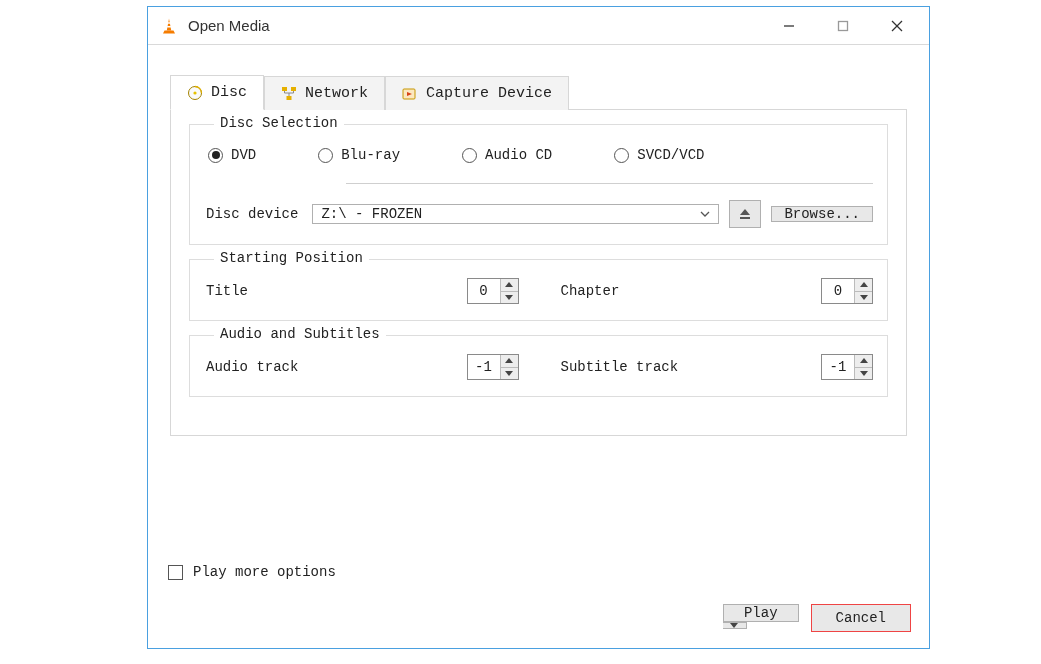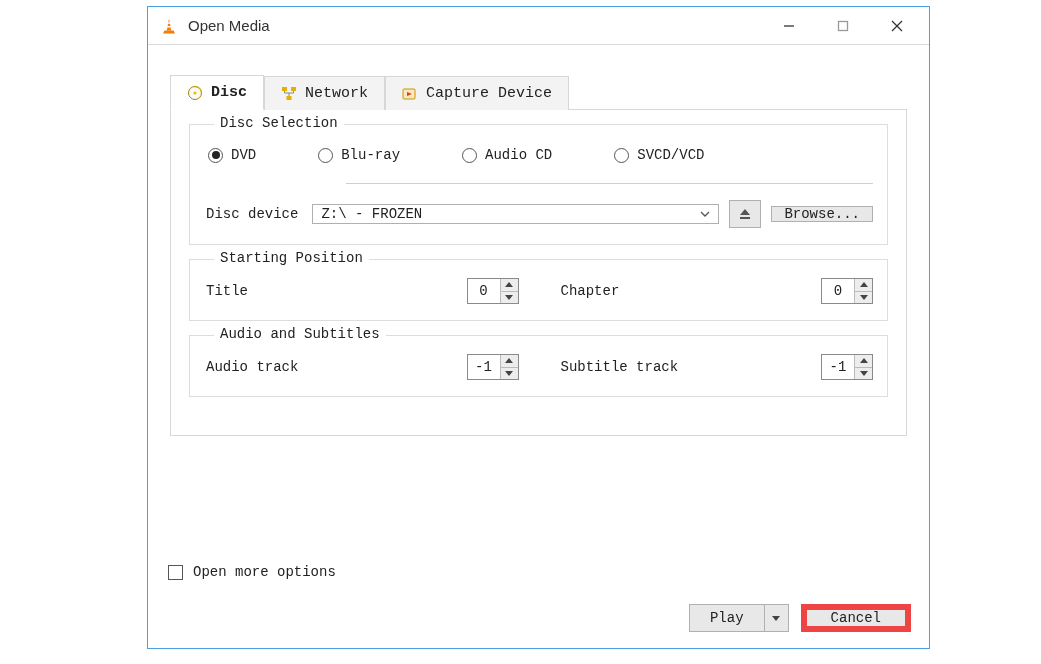--- a/index.html
+++ b/index.html
@@ -77,21 +77,20 @@
     background: #f3f3f3;
     font-size: 15px;
     margin-right: 0;
     position: relative;
     top: 1px;
   }
   .tab.selected {
     background: #fff;
     border-bottom: 1px solid #fff;
     z-index: 3;
-    font-weight: bold;
   }
   .tab .tabicon { width: 16px; height: 16px; }
 
   .tabpanel {
     border: 1px solid #d7d7d7;
     background: #fff;
     padding: 14px 18px 24px 18px;
     position: relative;
     z-index: 1;
   }
@@ -234,31 +233,32 @@
   }
   .footer .btnrow {
     display:flex;
     justify-content:flex-end;
     gap: 12px;
     margin-top: 22px;
   }
   .splitbtn {
     display:flex;
     height: 28px;
+    flex-direction: column;
   }
   .splitbtn .main, .splitbtn .drop {
     border:1px solid #b0b0b0;
     background:#e8e8e8;
     display:flex;align-items:center;justify-content:center;
   }
   .splitbtn .main { padding: 0 20px; }
   .splitbtn .drop { width: 24px; border-left:none; }
   .plainbtn {
     height:28px;
-    border:6px solid #ef4444;background:#e8e8e8;
+    border:1px solid #ef4444;background:#e8e8e8;
     padding: 0 24px;
     display:flex;align-items:center;
   }
 </style>
 </head>
 <body>
 
 <div class="dialog">
 
   <div class="titlebar">
@@ -434,21 +434,21 @@
           </div>
         </div>
       </div>
 
     </div>
   </div>
 
   <div class="footer">
     <div class="checkboxrow">
       <div class="cbox"></div>
-      <span>Open more options</span>
+      <span>Play more options</span>
     </div>
     <div class="btnrow">
       <div class="splitbtn">
         <div class="main">
           <span>Play</span>
         </div>
         <div class="drop">
           <div class="tri-dn"></div>
         </div>
       </div>

